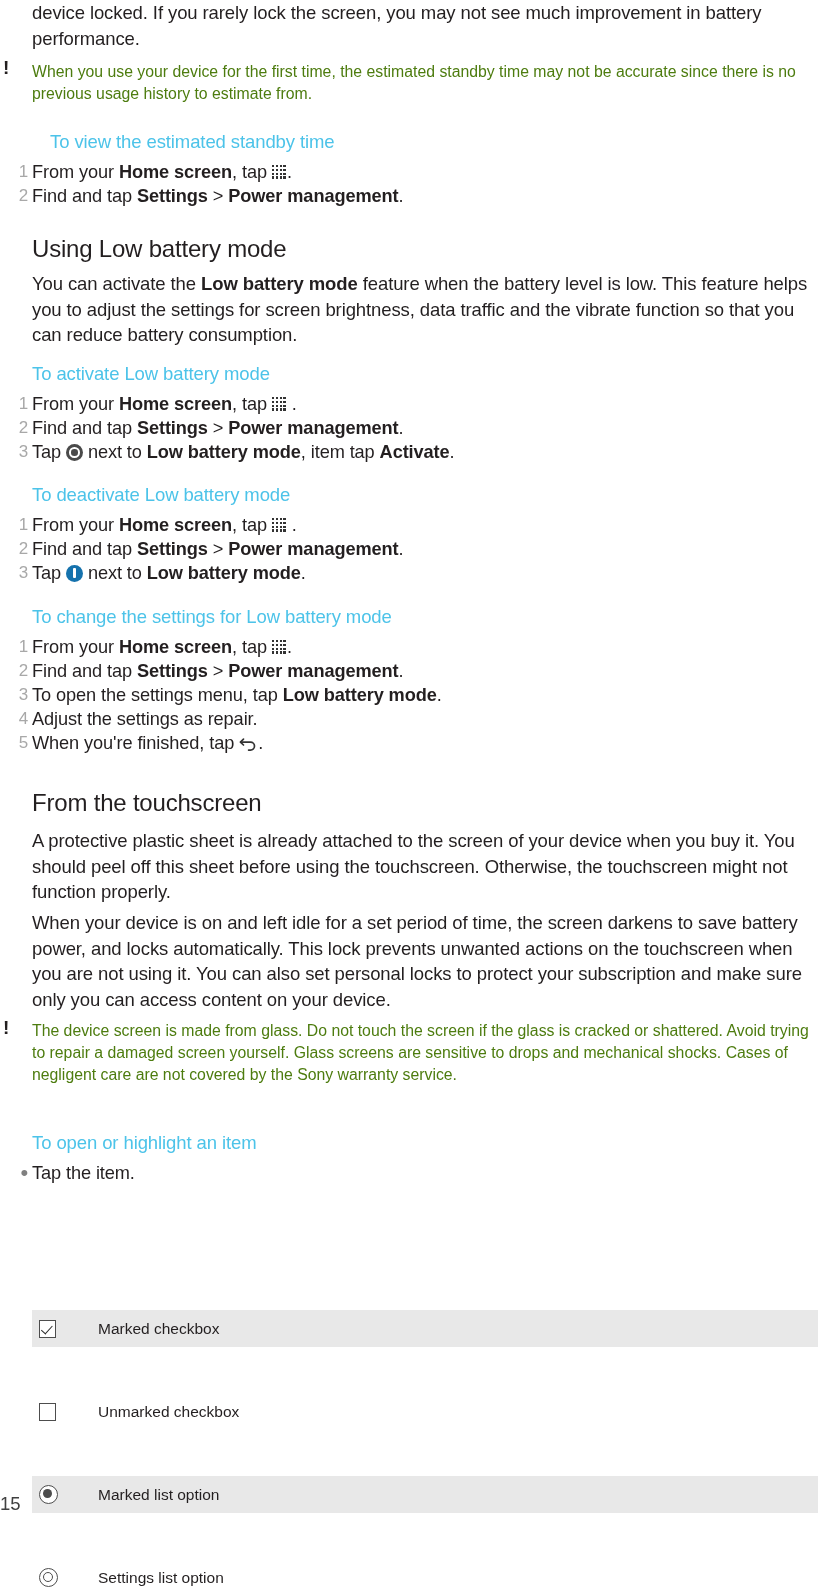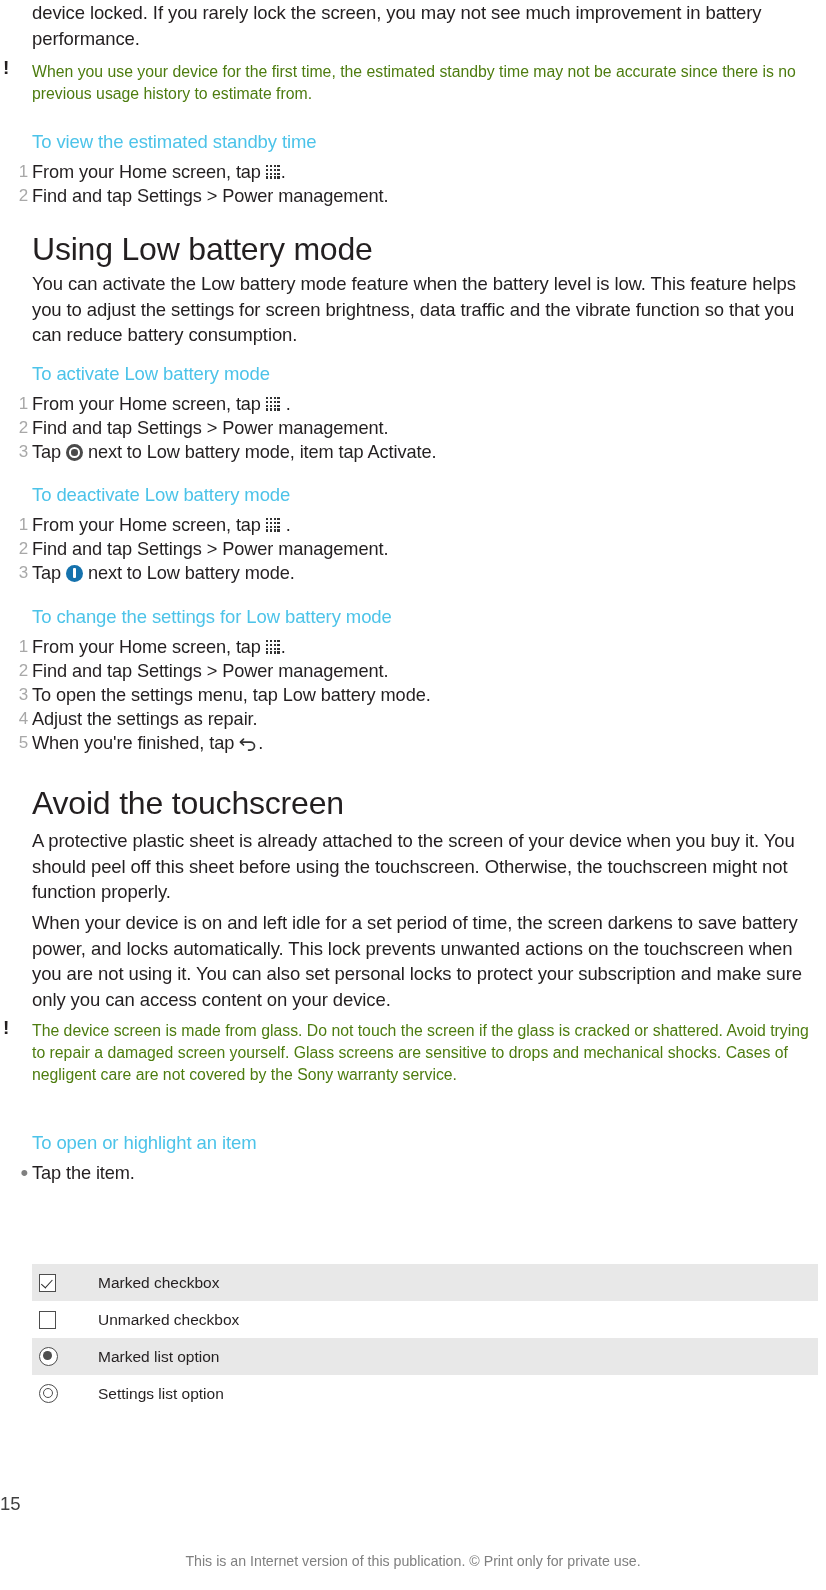--- a/index.html
+++ b/index.html
@@ -48,21 +48,21 @@
     font-size: 19px;
     font-weight: bold;
     line-height: 20px;
     color: #231f20;
   }
 
   h2.section-title {
     position: absolute;
     left: 32px;
     margin: 0;
-    font-size: 32px;
+    font-size: 24px;
     font-weight: normal;
     line-height: 30px;
     color: #231f20;
     letter-spacing: -0.2px;
   }
 
   h3.proc-title {
     position: absolute;
     left: 32px;
     margin: 0;
@@ -93,21 +93,21 @@
   }
   .bullet-dot {
     position: absolute;
     left: -22px;
     width: 18px;
     text-align: right;
     color: #808080;
     font-size: 22px;
     line-height: 24px;
   }
-  b { font-weight: normal; }
+  b { font-weight: bold; }
 
   
   .ico {
     display: inline-block;
     vertical-align: -3px;
   }
   .ico-appdrawer {
     width: 15px;
     height: 15px;
     background-image:
@@ -166,20 +166,21 @@
     position: absolute;
     left: 32px;
     top: 1264px;
     width: 786px;
   }
   .mark-row {
     position: relative;
     height: 37px;
     display: flex;
     align-items: center;
+    margin-top: 46px;
   }
   .mark-row.shaded { background: #e8e8e8; }
   .mark-icon-cell {
     width: 66px;
     flex: 0 0 66px;
     display: flex;
     align-items: center;
     justify-content: flex-start;
     padding-left: 7px;
     box-sizing: border-box;
@@ -259,21 +260,21 @@
     <span>battery performance.</span>
   </div>
 
   <div class="note-mark" style="top:58px;">
     <span>!</span>
   </div>
   <div class="note" style="top:61px;">
     <span>When you use your device for the first time, the estimated standby time may not be accurate since there is no previous usage history to estimate from.</span>
   </div>
 
-  <h3 class="proc-title" style="top:130px;">To view the estimated standby time</h3>
+  <h3 class="proc-title" style="top:130px;margin-left:18px;">To view the estimated standby time</h3>
   <div class="step" style="top:160px;">
     <span class="step-num">1</span>
     <span>From your </span><b>Home screen</b><span>, tap </span><span class="ico ico-appdrawer"></span><span>.</span>
   </div>
   <div class="step" style="top:184px;">
     <span class="step-num">2</span>
     <span>Find and tap </span><b>Settings</b><span> &gt; </span><b>Power management</b><span>.</span>
   </div>
 
   <h2 class="section-title" style="top:234px;">Using Low battery mode</h2>
@@ -327,21 +328,21 @@
     <span>Adjust the settings as repair.</span>
   </div>
   <div class="step" style="top:731px;">
     <span class="step-num">5</span>
     <span>When you're finished, tap </span><span class="ico ico-back"><svg width="19" height="16" viewBox="0 0 19 16">
           <path d="M4.5 3.2 L1.4 6.1 L4.5 9.0" fill="none" stroke="#333" stroke-width="1.7" stroke-linecap="round" stroke-linejoin="round"></path>
           <path d="M1.8 6.1 H11.5 A4.0 4.0 0 0 1 11.5 14.1 H9.6" fill="none" stroke="#333" stroke-width="1.7" stroke-linecap="round"></path>
         </svg></span><span>.</span>
   </div>
 
-  <h2 class="section-title" style="top:788px;">Avoid the touchscreen</h2>
+  <h2 class="section-title" style="top:788px;">From the touchscreen</h2>
   <div class="body-text" style="top:910px;">When your device is on and left idle for a set period of time, the screen darkens to save battery power, and locks automatically. This lock prevents unwanted actions on the touchscreen when you are not using it. You can also set personal locks to protect your subscription and make sure only you can access content on your device.</div>
   <div class="body-text" style="top:828px;">A protective plastic sheet is already attached to the screen of your device when you buy it. You should peel off this sheet before using the touchscreen. Otherwise, the touchscreen might not function properly.</div>
 
   <div class="note-mark" style="top:1018px;">
     <span>!</span>
   </div>
   <div class="note" style="top:1020px;">
     <span>The device screen is made from glass. Do not touch the screen if the glass is cracked or shattered. Avoid trying to repair a damaged screen yourself. Glass screens are sensitive to drops and mechanical shocks. Cases of negligent care are not covered by the Sony warranty service.</span>
   </div>
 
@@ -373,15 +374,14 @@
     </div>
     <div class="mark-row">
       <div class="mark-icon-cell">
         <span class="radio unmarked"></span>
       </div>
       <div class="mark-label">Settings list option</div>
     </div>
   </div>
 
   <div class="page-number">15</div>
-  <div class="footer-note">This is an Internet version of this publication. © Print only for private use.</div>
 
 </div>
 
 </body></html>

